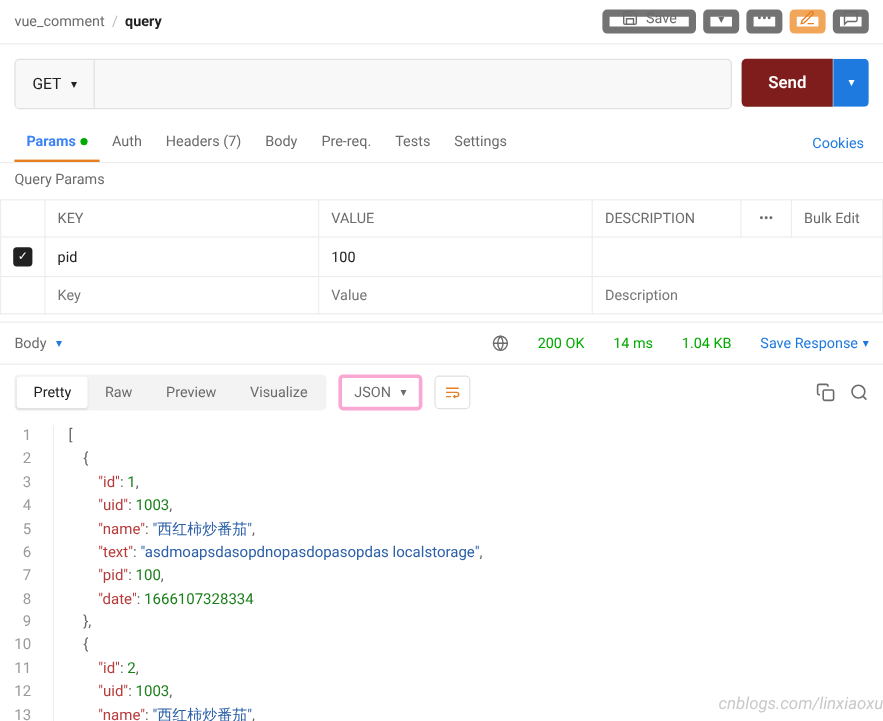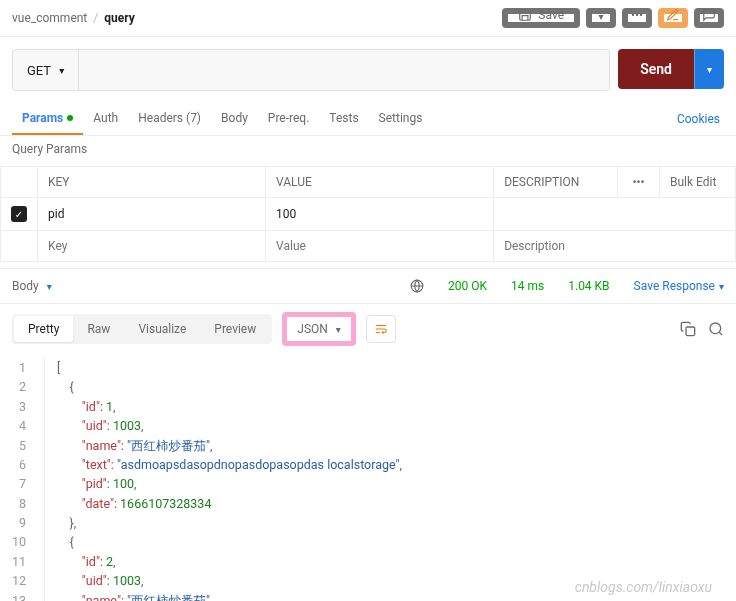--- a/index.html
+++ b/index.html
@@ -35,33 +35,33 @@
 .resp-bar{display:flex;align-items:center;justify-content:space-between;padding:10px 12px;border-top:1px solid #ededed;border-bottom:1px solid #ededed;margin-top:6px}
 .resp-left{display:flex;align-items:center;gap:8px;color:#6b6b6b;font-size:12px;cursor:pointer}
 .resp-right{display:flex;align-items:center;gap:24px;font-size:12px}
 .status-ok{color:#0a0}
 .meta{color:#0a0}
 .save-resp{color:#1f7ae0;cursor:pointer;display:flex;align-items:center;gap:4px}
 .view-row{display:flex;align-items:center;justify-content:space-between;padding:8px 12px;gap:0}
 .view-tabs{display:flex;background:#f3f3f3;border-radius:4px;padding:2px}
 .view-tab{padding:6px 14px;font-size:12px;color:#6b6b6b;cursor:pointer;border-radius:3px}
 .view-tab.active{background:#fff;color:#212121;box-shadow:0 1px 2px rgba(0,0,0,.08)}
-.format-select{display:flex;align-items:center;gap:8px;border:5px solid #f9a8d4;border-radius:4px;padding:5px 10px;font-size:12px;color:#6b6b6b;cursor:pointer}
+.format-select{display:flex;align-items:center;gap:8px;border:3px solid #f9a8d4;border-radius:4px;padding:5px 10px;font-size:12px;color:#6b6b6b;cursor:pointer}
 .wrap-btn{border:1px solid #e0e0e0;border-radius:4px;width:30px;height:28px;display:flex;align-items:center;justify-content:center;color:#e67e22;cursor:pointer}
 .view-right{display:flex;gap:12px}
 .code-area{display:flex;font-family:Menlo,Consolas,monospace;font-size:12.5px;line-height:1.55;padding:4px 0 12px;max-height:280px;overflow:auto}
 .gutter{text-align:right;color:#9a9a9a;padding:0 12px 0 0;user-select:none;min-width:44px}
 .gutter div{padding:0 6px}
 .code{white-space:pre;border-left:1px solid #ededed;padding-left:12px;flex:1}
 .tok-key{color:#b83b3b}
 .tok-punc{color:#666}
 .tok-num{color:#1b7f1b}
 .tok-str{color:#2b5fa8}
 .chev{font-size:10px}
-.watermark{position:fixed;right:24px;bottom:6px;color:#c9c9c9;font-size:14px;font-style:italic;pointer-events:none}
+.watermark{position:fixed;right:0;bottom:6px;color:#c9c9c9;font-size:14px;font-style:italic;pointer-events:none}
 .sep{color:#bdbdbd}
 .icon-svg{width:14px;height:14px}
 </style>
 </head>
 <body>
 
 <div class="top-bar">
   <div class="breadcrumb">
     <span>vue_comment</span>
     <span class="sep">/</span>
@@ -175,22 +175,22 @@
         <span class="chev">▾</span>
       </span>
   </div>
 </div>
 
 <div class="view-row">
   <div style="display:flex;gap:10px;align-items:center">
     <div class="view-tabs">
       <div class="view-tab active">Pretty</div>
       <div class="view-tab">Raw</div>
+      <div class="view-tab">Preview</div>
       <div class="view-tab">Visualize</div>
-      <div class="view-tab">Preview</div>
     </div>
     <div class="format-select">
       <span>JSON</span>
       <span class="chev">▾</span>
     </div>
     <div class="wrap-btn">
       <svg class="icon-svg" viewBox="0 0 24 24" fill="none" stroke="currentColor" stroke-width="2">
           <line x1="3" y1="6" x2="21" y2="6"></line>
           <path d="M3 12h15a3 3 0 1 1 0 6h-4"></path>
           <polyline points="16 16 14 18 16 20"></polyline>

